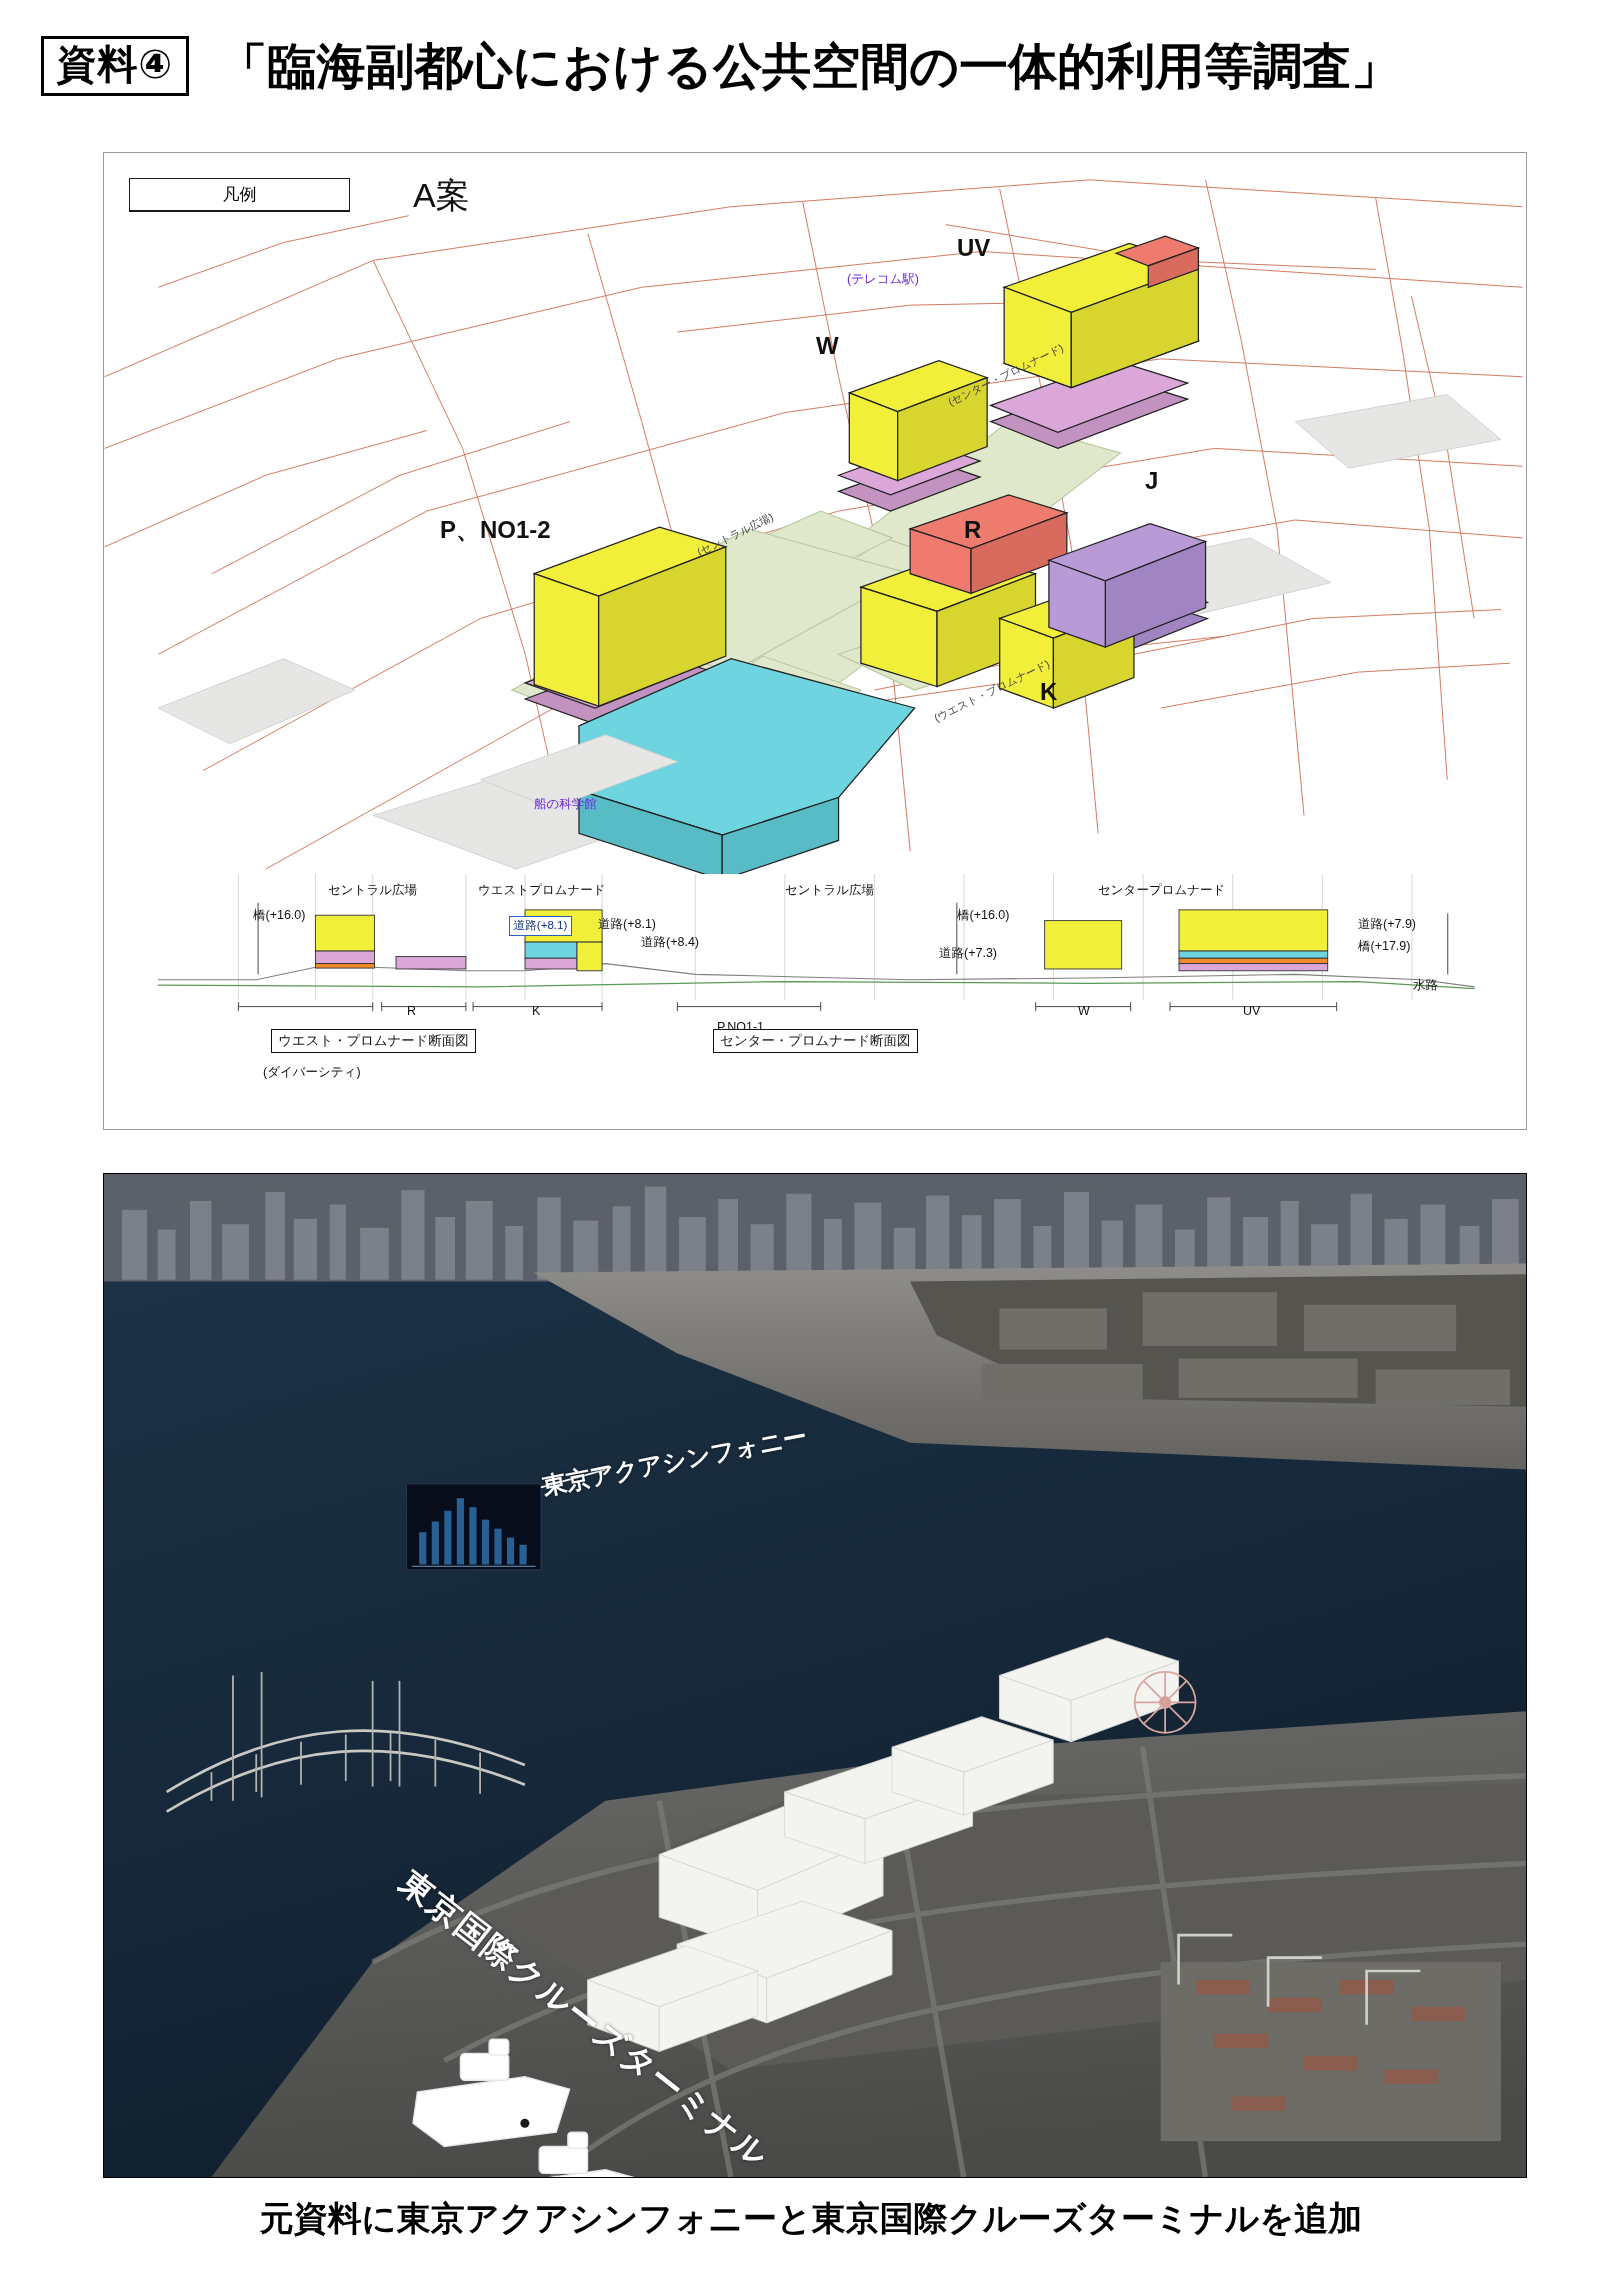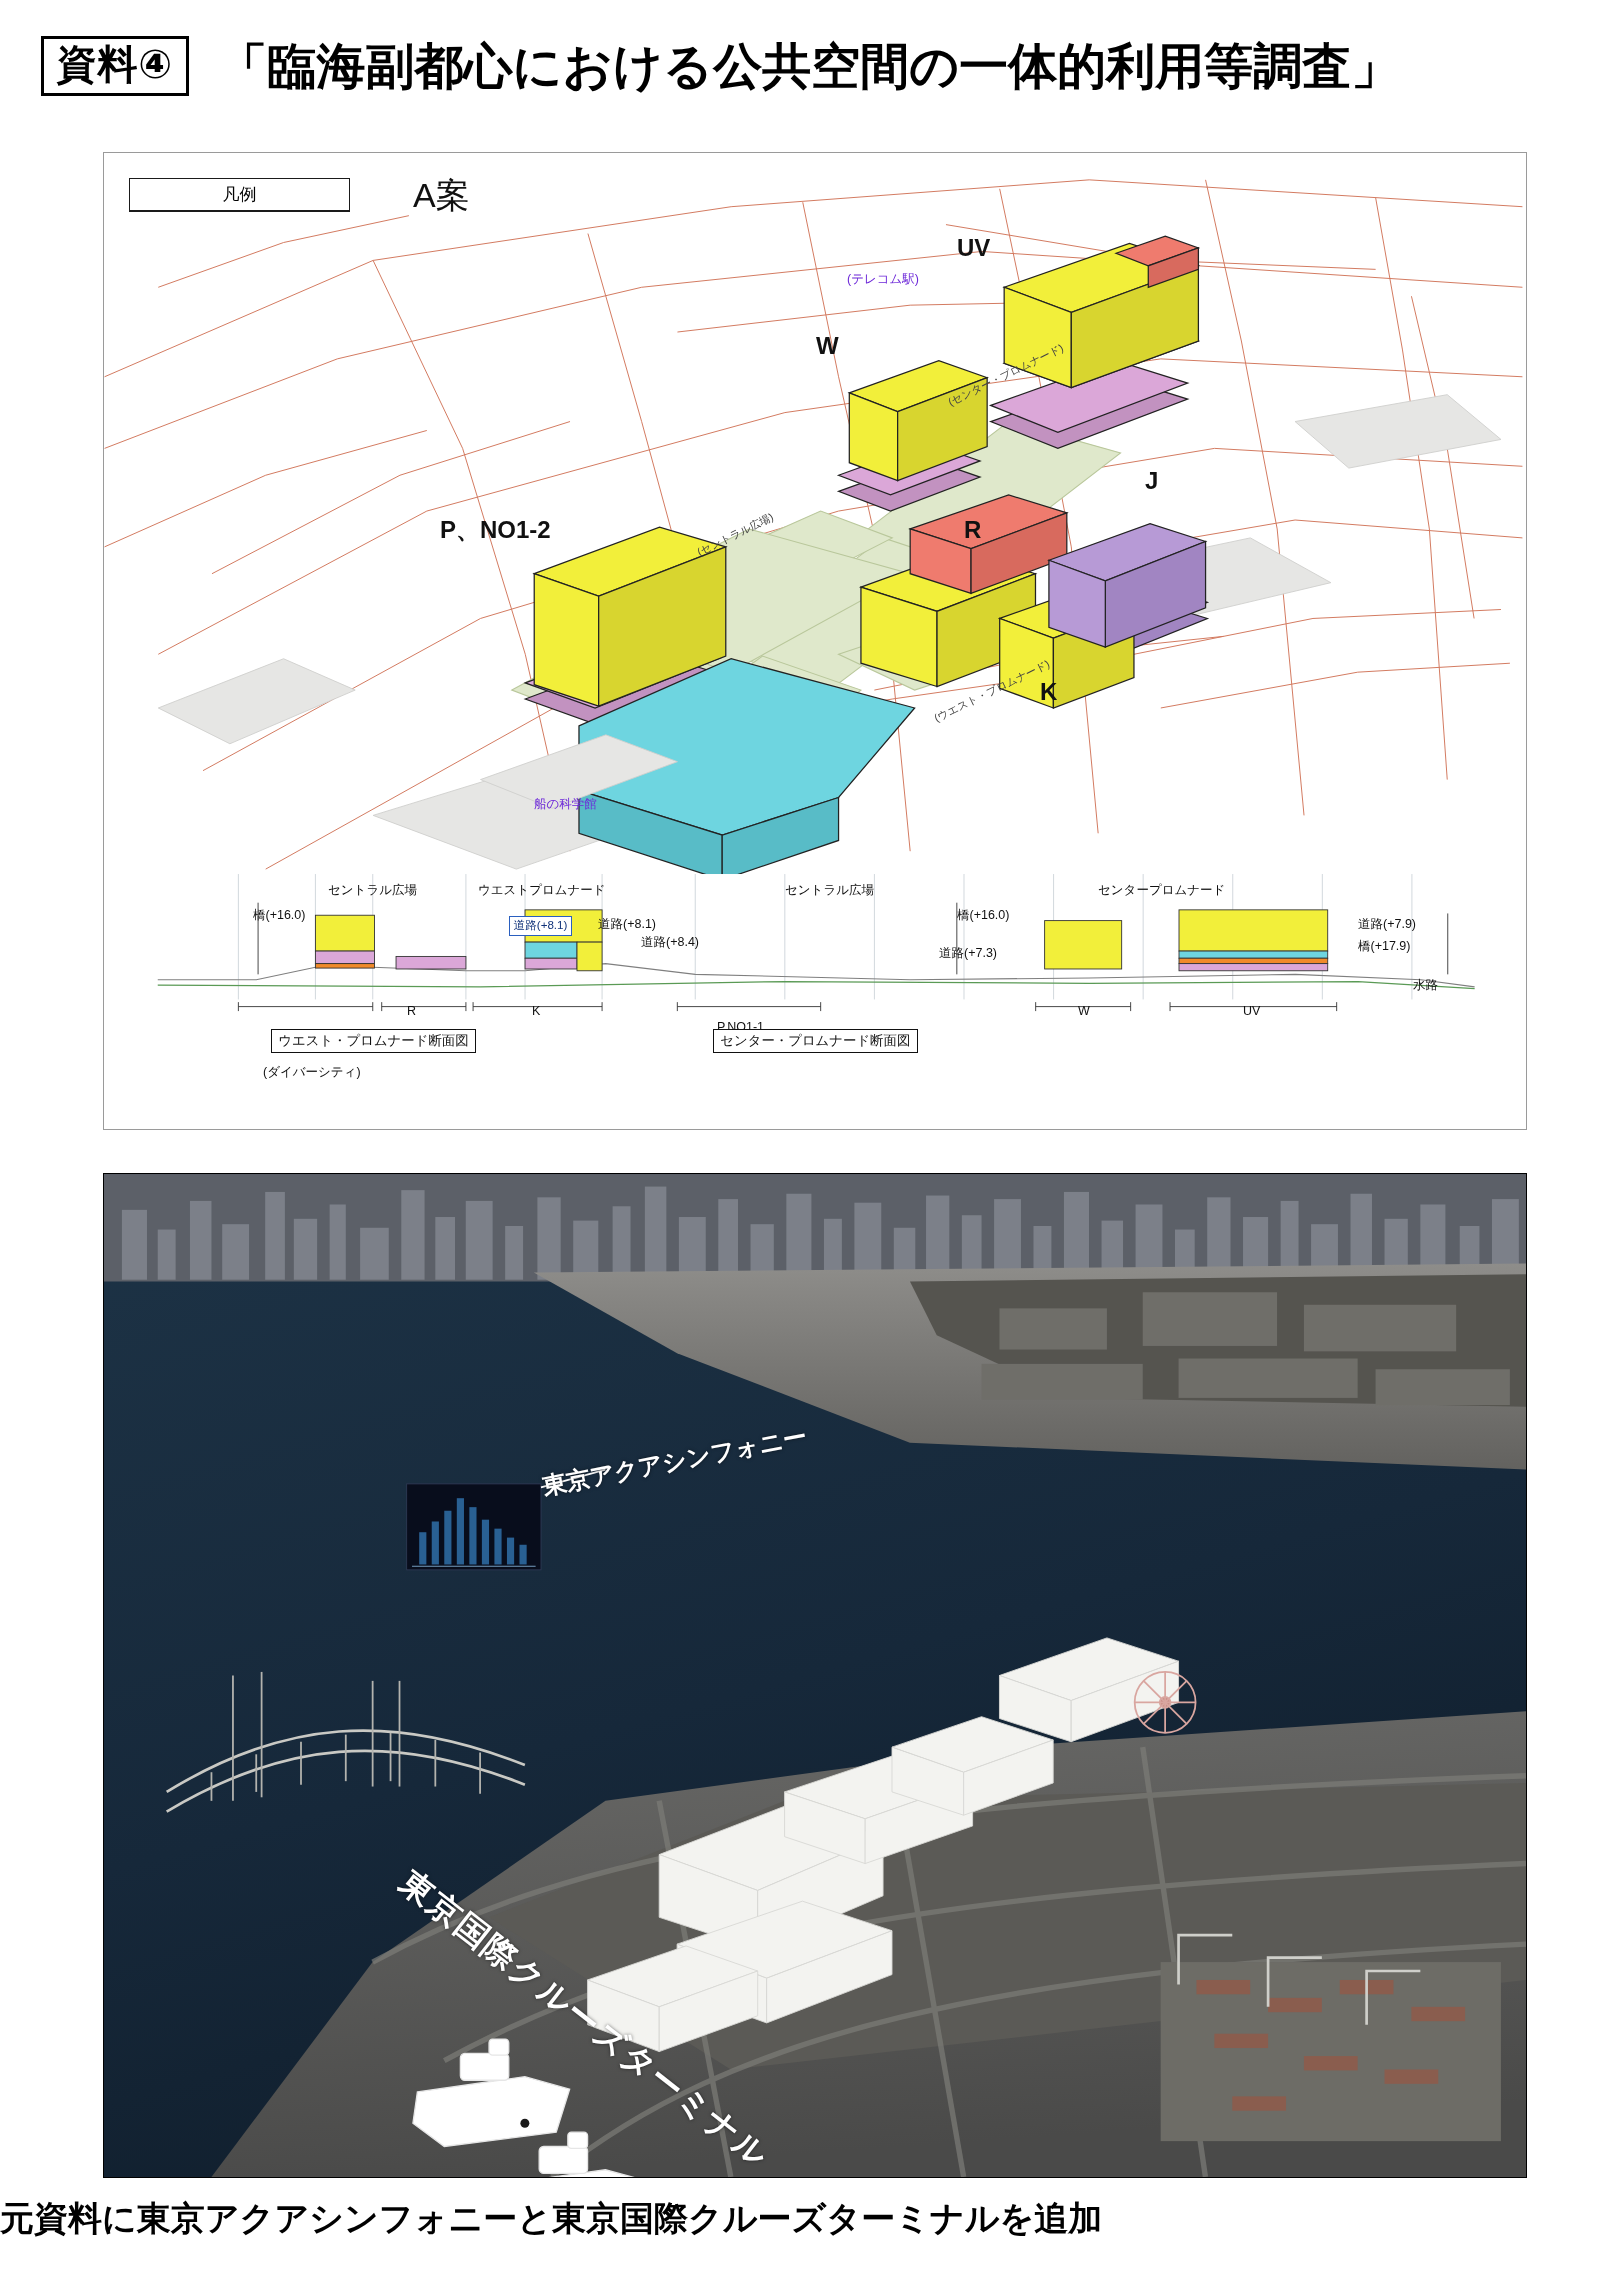--- a/index.html
+++ b/index.html
@@ -145,21 +145,21 @@
     height: 1003px;
     background: #1b2733;
     overflow: hidden;
     border: 0.9px solid #000;
   }
   .photo-caption {
     position: absolute;
     left: 0;
     top: 2196px;
     width: 1622px;
-    text-align: left;
+    text-align: center;
     font-size: 34px;
     font-weight: bold;
     letter-spacing: 0px;
   }
   .photo-anno {
     position: absolute;
     color: #ffffff;
     font-weight: bold;
     white-space: nowrap;
     z-index: 6;

